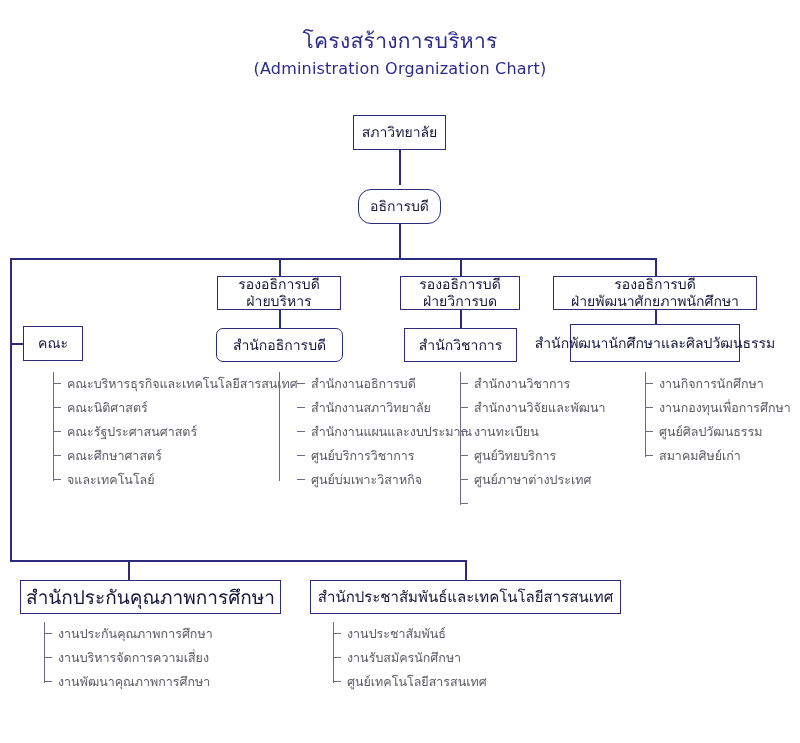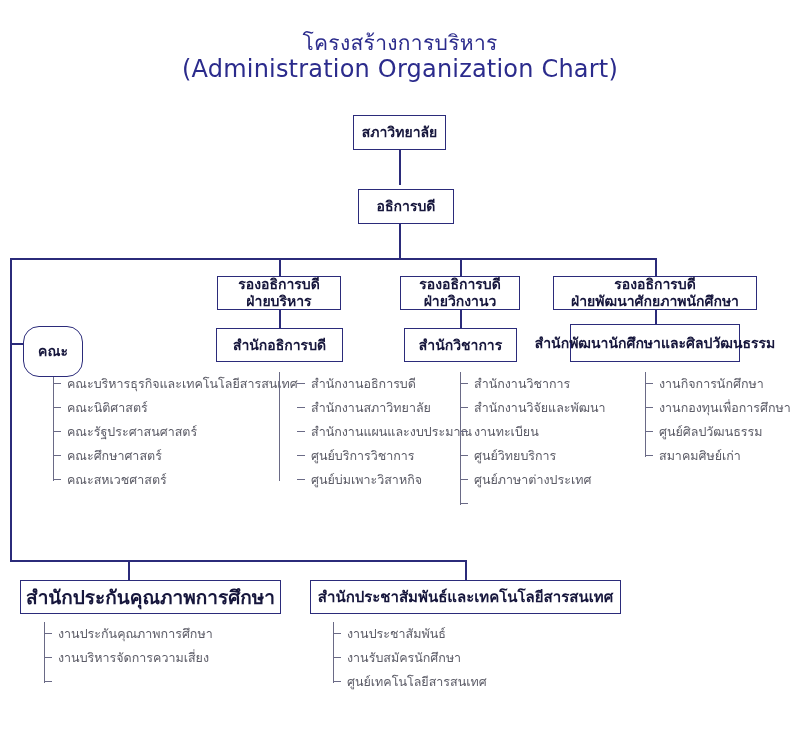--- a/index.html
+++ b/index.html
@@ -25,23 +25,24 @@
     top: 30px;
     width: 800px;
     text-align: center;
     color: #2b2b8c;
   }
   .title-th {
     font-size: 21px;
     line-height: 26px;
     letter-spacing: 0.3px;
     white-space: nowrap;
+    font-family: Liberation Mono, monospace;
   }
   .title-en {
-    font-size: 24px;
+    font-size: 16px;
     line-height: 26px;
     letter-spacing: 0.2px;
     white-space: nowrap;
   }
 
   
   .node-box {
     position: absolute;
     box-sizing: border-box;
     border: 1.6px solid #2b2b7a;
@@ -51,21 +52,20 @@
     align-items: center;
     justify-content: center;
     text-align: center;
     font-size: 14px;
     line-height: 17px;
     z-index: 3;
   }
   .node-box .node-line {
     display: block;
     white-space: nowrap;
-    font-weight: bold;
   }
 
   
   .conn {
     position: absolute;
     background: #2b2b7a;
     z-index: 1;
   }
   .conn.v { width: 1.6px; }
   .conn.h { height: 1.6px; }
@@ -134,44 +134,44 @@
   <div class="conn v" style="left:465px; top:560px; height:20px;"></div>
 
   <div class="conn v" style="left:279px; top:310px; height:18px;"></div>
   <div class="conn v" style="left:460px; top:310px; height:18px;"></div>
   <div class="conn v" style="left:655px; top:310px; height:18px;"></div>
 
   <div class="node-box" style="left:353px; top:115px; width:93px; height:35px;">
     <span class="node-line">สภาวิทยาลัย</span>
   </div>
 
-  <div class="node-box" style="left:358px; top:189px; width:96px; height:35px;">
+  <div class="node-box" style="left:358px; top:189px; width:83px; height:35px;border-radius:13px;">
     <span class="node-line">อธิการบดี</span>
   </div>
 
   <div class="node-box" style="left:217px; top:276px; width:124px; height:34px; flex-direction:column;">
     <span class="node-line">รองอธิการบดี</span>
     <span class="node-line">ฝ่ายบริหาร</span>
   </div>
 
   <div class="node-box" style="left:400px; top:276px; width:120px; height:34px; flex-direction:column;">
     <span class="node-line">รองอธิการบดี</span>
-    <span class="node-line">ฝ่ายวิกงานว</span>
+    <span class="node-line">ฝ่ายวิการบด</span>
   </div>
 
   <div class="node-box" style="left:553px; top:276px; width:204px; height:34px; flex-direction:column;">
     <span class="node-line">รองอธิการบดี</span>
     <span class="node-line">ฝ่ายพัฒนาศักยภาพนักศึกษา</span>
   </div>
 
-  <div class="node-box" style="left:23px; top:326px; width:60px; height:51px;border-radius:16px;">
+  <div class="node-box" style="left:23px; top:326px; width:60px; height:35px;">
     <span class="node-line">คณะ</span>
   </div>
 
-  <div class="node-box" style="left:216px; top:328px; width:127px; height:34px;">
+  <div class="node-box" style="left:216px; top:328px; width:127px; height:34px;border-radius:7px;">
     <span class="node-line">สำนักอธิการบดี</span>
   </div>
 
   <div class="node-box" style="left:404px; top:328px; width:113px; height:34px;">
     <span class="node-line">สำนักวิชาการ</span>
   </div>
 
   <div class="node-box" style="left:570px; top:324px; width:170px; height:38px; flex-direction:row;">
     <span class="node-line">สำนักพัฒนานักศึกษา</span>
     <span class="node-line">และศิลปวัฒนธรรม</span>
@@ -198,21 +198,21 @@
     <div class="leaf-item">
       <span class="leaf-tick"></span>
       <span class="leaf-label">คณะรัฐประศาสนศาสตร์</span>
     </div>
     <div class="leaf-item">
       <span class="leaf-tick"></span>
       <span class="leaf-label">คณะศึกษาศาสตร์</span>
     </div>
     <div class="leaf-item">
       <span class="leaf-tick"></span>
-      <span class="leaf-label">คณะสหเวชศาสตร์</span>
+      <span class="leaf-label">จและเทคโนโลย์</span>
     </div>
   </div>
 
   <div class="leaf-list" style="left:279px; top:372px;padding-left:18px;">
     <div class="leaf-spine" style="height:109px;"></div>
     <div class="leaf-item">
       <span class="leaf-tick"></span>
       <span class="leaf-label">สำนักงานอธิการบดี</span>
     </div>
     <div class="leaf-item">
@@ -285,20 +285,21 @@
     <div class="leaf-item">
       <span class="leaf-tick"></span>
       <span class="leaf-label">งานประกันคุณภาพการศึกษา</span>
     </div>
     <div class="leaf-item">
       <span class="leaf-tick"></span>
       <span class="leaf-label">งานบริหารจัดการความเสี่ยง</span>
     </div>
     <div class="leaf-item">
       <span class="leaf-tick"></span>
+      <span class="leaf-label">งานพัฒนาคุณภาพการศึกษา</span>
     </div>
   </div>
 
   <div class="leaf-list" style="left:333px; top:622px;">
     <div class="leaf-spine" style="height:61px;"></div>
     <div class="leaf-item">
       <span class="leaf-tick"></span>
       <span class="leaf-label">งานประชาสัมพันธ์</span>
     </div>
     <div class="leaf-item">

